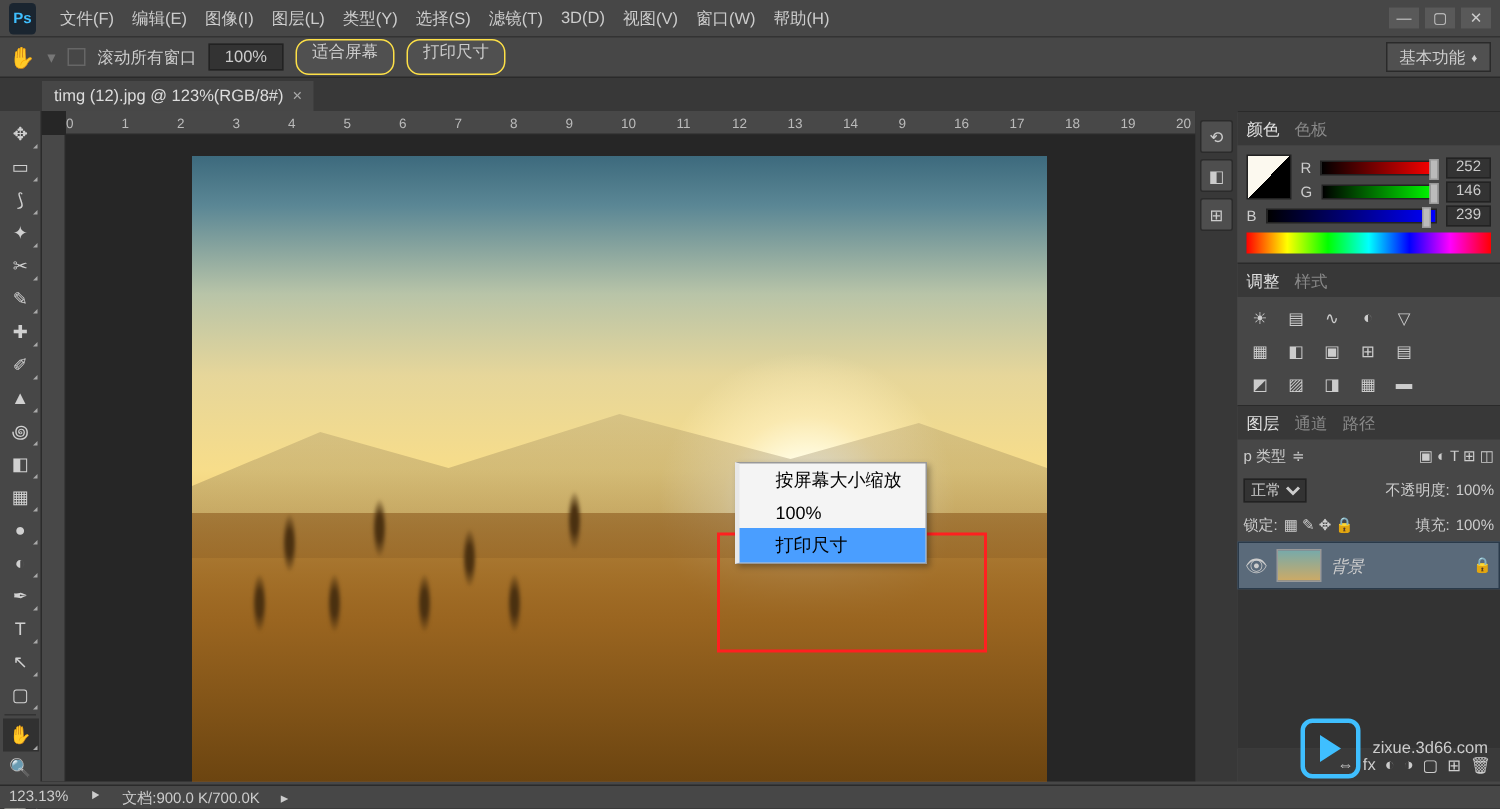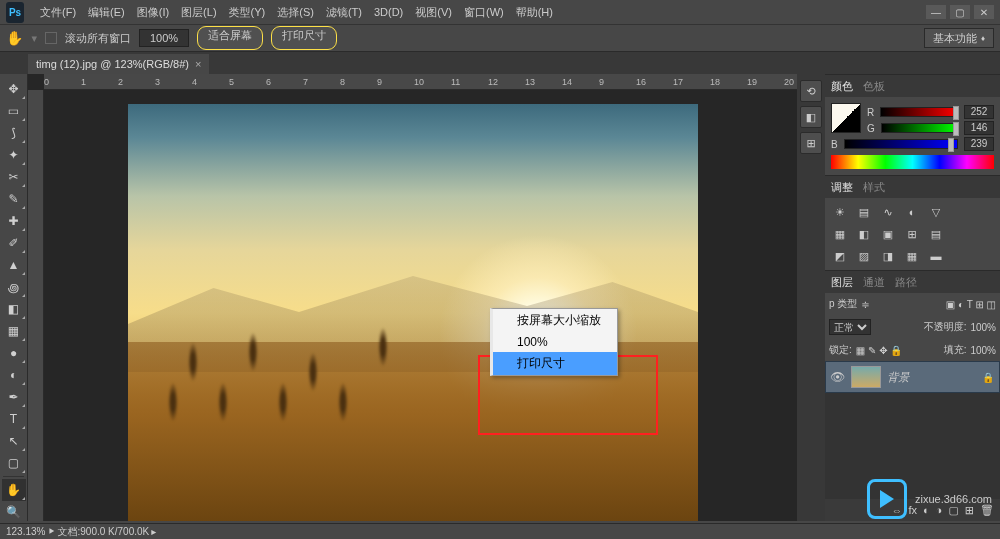--- a/index.html
+++ b/index.html
@@ -73,21 +73,21 @@
 
 .layer-opts { display: flex; align-items: center; gap: 4px; padding: 4px; font-size: 10px; }
 .layer-opts select { background: #333; border: 1px solid #222; color: #ccc; font-size: 10px; height: 16px; }
 .layer-row { display: flex; align-items: center; gap: 6px; padding: 4px; background: #5a6a7a; border: 1px solid #2a3a4a; }
 .eye { font-size: 12px; }
 .thumb { width: 30px; height: 22px; background: linear-gradient(#7aa, #ca6); border: 1px solid #999; }
 .lock { margin-left: auto; font-size: 10px; }
 .layer-blank { flex: 1; background: #333; min-height: 70px; }
 .layer-foot { height: 22px; background: #3a3a3a; display: flex; align-items: center; justify-content: flex-end; gap: 6px; padding: 0 6px; font-size: 11px; }
 
-.statusbar { position: absolute; bottom: 0; left: 0; right: 0; height: 16px; background: #474747; border-top: 1px solid #2a2a2a; display: flex; align-items: center; padding: 0 6px; font-size: 10px; gap: 2px; }
+.statusbar { position: absolute; bottom: 0; left: 0; right: 0; height: 16px; background: #474747; border-top: 1px solid #2a2a2a; display: flex; align-items: center; padding: 0 6px; font-size: 10px; gap: 14px; }
 .watermark { position: absolute; bottom: 20px; right: 8px; display: flex; align-items: center; gap: 8px; }
 .wm-icon { width: 40px; height: 40px; border: 3px solid #3fbfff; border-radius: 8px; display: flex; align-items: center; justify-content: center; }
 .wm-play { width: 0; height: 0; border-left: 14px solid #3fbfff; border-top: 9px solid transparent; border-bottom: 9px solid transparent; }
 .wm-text { font-size: 26px; font-weight: bold; color: #fff; }
 .wm-sub { font-size: 11px; color: #ccc; }
 </style>
 </head>
 <body>
 
 <div class="menubar">

